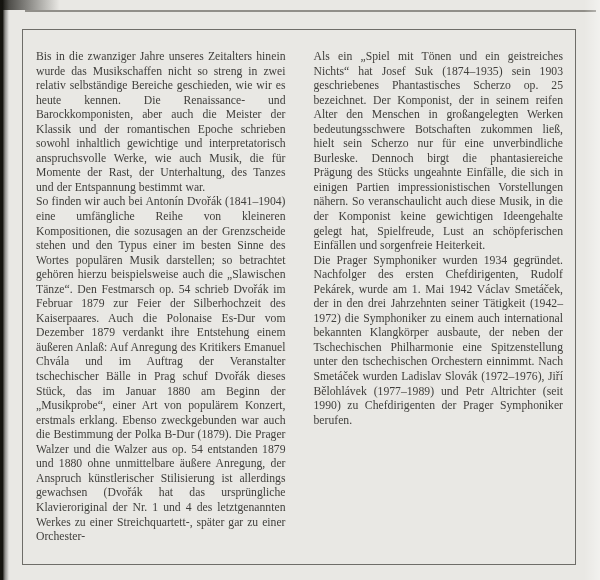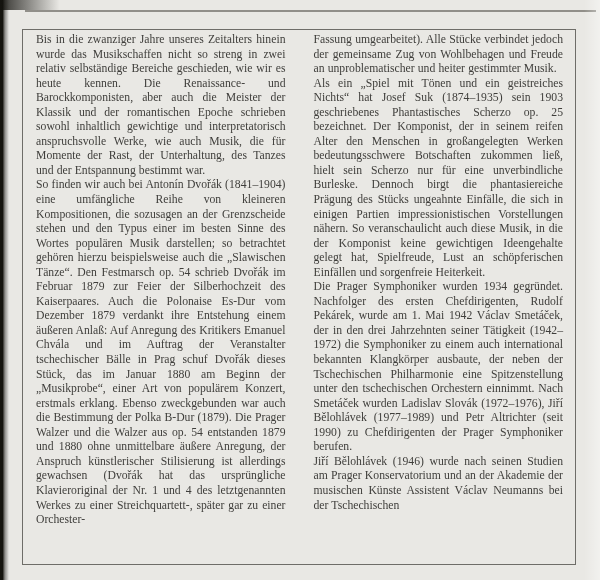--- a/index.html
+++ b/index.html
@@ -51,21 +51,21 @@
     background: linear-gradient(90deg, rgba(255,255,255,0), rgba(255,255,255,0.4));
   }
   .text-frame {
     position: absolute;
     left: 22px;
     top: 29px;
     width: 554px;
     height: 536px;
     box-sizing: border-box;
     border: 1px solid var(--frame_border, #6e6d68);
-    padding: 3px 12px 6px 13px;
+    padding: 20px 12px 6px 13px;
     display: flex;
     gap: 28px;
     overflow: hidden;
   }
   .col {
     flex: 1 1 0;
     min-width: 0;
   }
   .col p {
     margin: 0;
@@ -91,20 +91,18 @@
   <div class="right-glow"></div>
 
   <div class="text-frame">
 
     <div class="col">
       <p><span>Bis in die zwanziger Jahre unseres Zeitalters hinein wurde das Musikschaffen nicht so streng in zwei relativ selbständige Bereiche geschieden, wie wir es heute kennen. Die Renaissance- und Barockkomponisten, aber auch die Meister der Klassik und der romantischen Epoche schrieben sowohl inhaltlich gewichtige und interpretatorisch anspruchsvolle Werke, wie auch Musik, die für Momente der Rast, der Unterhaltung, des Tanzes und der Entspannung bestimmt war.</span></p>
       <p><span>So finden wir auch bei </span><span class="it">Antonín Dvořák</span><span> (1841–1904) eine umfängliche Reihe von kleineren Kompositionen, die sozusagen an der Grenzscheide stehen und den Typus einer im besten Sinne des Wortes populären Musik darstellen; so betrachtet gehören hierzu beispielsweise auch die „Slawischen Tänze“. Den </span><span class="it">Festmarsch op. 54</span><span> schrieb Dvořák im Februar 1879 zur Feier der Silberhochzeit des Kaiserpaares. Auch die </span><span class="it">Polonaise Es-Dur</span><span> vom Dezember 1879 verdankt ihre Entstehung einem äußeren Anlaß: Auf Anregung des Kritikers Emanuel Chvála und im Auftrag der Veranstalter tschechischer Bälle in Prag schuf Dvořák dieses Stück, das im Januar 1880 am Beginn der „Musikprobe“, einer Art von populärem Konzert, erstmals erklang. Ebenso zweckgebunden war auch die Bestimmung der </span><span class="it">Polka B-Dur</span><span> (1879). Die </span><span class="it">Prager Walzer</span><span> und die </span><span class="it">Walzer</span><span> aus </span><span class="it">op. 54</span><span> entstanden 1879 und 1880 ohne unmittelbare äußere Anregung, der Anspruch künstlerischer Stilisierung ist allerdings gewachsen (Dvořák hat das ursprüngliche Klavieroriginal der Nr. 1 und 4 des letztgenannten Werkes zu einer Streichquartett-, später gar zu einer Orchester-</span></p>
     </div>
 
     <div class="col">
-      <p><span>Fassung umgearbeitet). Alle Stücke verbindet jedoch der gemeinsame Zug von Wohlbehagen und Freude an unproblematischer und heiter gestimmter Musik.</span></p>
       <p><span>Als ein „Spiel mit Tönen und ein geistreiches Nichts“ hat </span><span class="it">Josef Suk</span><span> (1874–1935) sein 1903 geschriebenes </span><span class="it">Phantastisches Scherzo op. 25</span><span> bezeichnet. Der Komponist, der in seinem reifen Alter den Menschen in großangelegten Werken bedeutungsschwere Botschaften zukommen ließ, hielt sein Scherzo nur für eine unverbindliche Burleske. Dennoch birgt die phantasiereiche Prägung des Stücks ungeahnte Einfälle, die sich in einigen Partien impressionistischen Vorstellungen nähern. So veranschaulicht auch diese Musik, in die der Komponist keine gewichtigen Ideengehalte gelegt hat, Spielfreude, Lust an schöpferischen Einfällen und sorgenfreie Heiterkeit.</span></p>
       <p><span>Die </span><span class="it">Prager Symphoniker</span><span> wurden 1934 gegründet. Nachfolger des ersten Chefdirigenten, Rudolf Pekárek, wurde am 1. Mai 1942 Václav Smetáček, der in den drei Jahrzehnten seiner Tätigkeit (1942–1972) die Symphoniker zu einem auch international bekannten Klangkörper ausbaute, der neben der Tschechischen Philharmonie eine Spitzenstellung unter den tschechischen Orchestern einnimmt. Nach Smetáček wurden Ladislav Slovák (1972–1976), Jiří Bělohlávek (1977–1989) und Petr Altrichter (seit 1990) zu Chefdirigenten der Prager Symphoniker berufen.</span></p>
-      <p><span class="it">Jiří Bělohlávek</span><span> (1946) wurde nach seinen Studien am Prager Konservatorium und an der Akademie der musischen Künste Assistent Václav Neumanns bei der Tschechischen</span></p>
     </div>
 
   </div>
 </div>
 
 </body></html>

